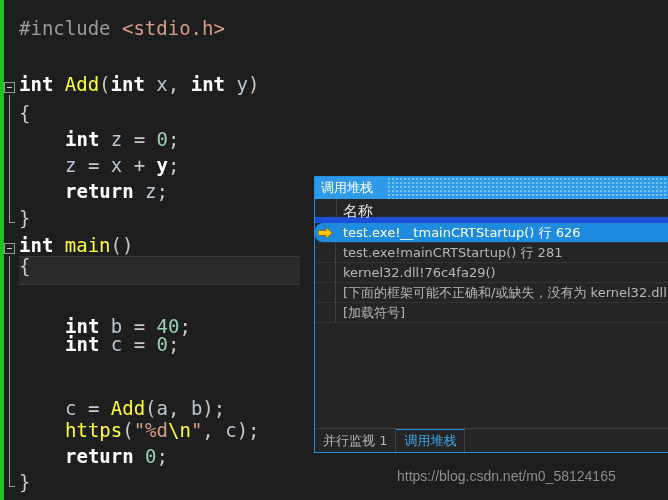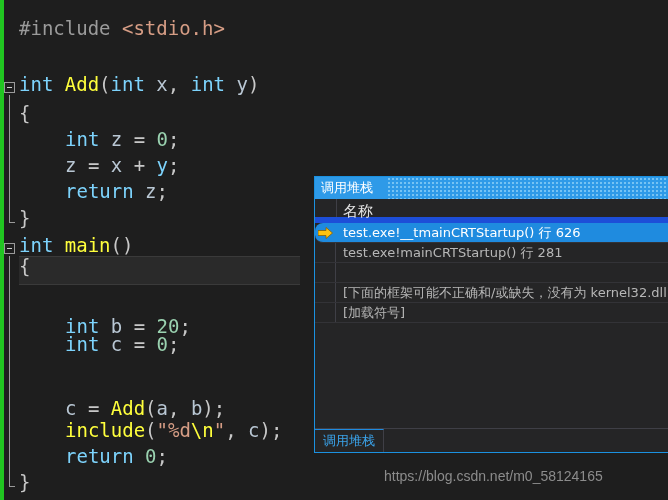--- a/index.html
+++ b/index.html
@@ -80,21 +80,21 @@
     height: 29px;
     background: #2a2a2a;
     border-top: 1px solid #3a3a3a;
     border-bottom: 1px solid #3a3a3a;
     box-sizing: border-box;
   }
 
   
   .t-pp      { color: #9b9b9b; }   
   .t-inc     { color: #d69d85; }   
-  .t-kw      { color: #7dd3fc; }   
+  .t-kw      { color: #ffffff; font-weight: bold; }   
   .t-fn      { color: #ffff3c; }   
   .t-id      { color: #b9c7d4; }   
   .t-num     { color: #9ad2b0; }   
   .t-punct   { color: #c8c8c8; }   
   .t-str     { color: #d69d85; }   
   .t-esc     { color: #ffff3c; }   
 
   
   #callstack {
     position: absolute;
@@ -211,21 +211,21 @@
   }
   .cs-tab.selected {
     color: #3aa3ea;
     border-top: 1px solid #1f8bdf;
     background: #252526;
   }
 
   
   #watermark {
     position: absolute;
-    left: 384px;
+    left: 397px;
     top: 468px;
     font-size: 14px;
     color: #8c8c8c;
     font-family: "Liberation Sans", sans-serif;
     white-space: nowrap;
   }
 </style>
 </head>
 <body>
 
@@ -245,24 +245,24 @@
     <div class="code-layer" id="code-layer">
         <div class="cline" style="top: 14px; padding-left: 0px;"><span class="t-pp">#include </span><span class="t-inc">&lt;stdio.h&gt;</span></div>
         <div class="cline" style="top: 70px; padding-left: 0px;"><span class="t-kw">int</span><span class="t-punct"> </span><span class="t-fn">Add</span><span class="t-punct">(</span><span class="t-kw">int</span><span class="t-punct"> </span><span class="t-id">x</span><span class="t-punct">, </span><span class="t-kw">int</span><span class="t-punct"> </span><span class="t-id">y</span><span class="t-punct">)</span></div>
         <div class="cline" style="top: 99px; padding-left: 0px;"><span class="t-punct">{</span></div>
         <div class="cline" style="top: 125px; padding-left: 46px;"><span class="t-kw">int</span><span class="t-punct"> </span><span class="t-id">z</span><span class="t-punct"> = </span><span class="t-num">0</span><span class="t-punct">;</span></div>
         <div class="cline" style="top: 151px; padding-left: 46px;"><span class="t-id">z</span><span class="t-punct"> = </span><span class="t-id">x</span><span class="t-punct"> + </span><span class="t-kw">y</span><span class="t-punct">;</span></div>
         <div class="cline" style="top: 177px; padding-left: 46px;"><span class="t-kw">return</span><span class="t-punct"> </span><span class="t-id">z</span><span class="t-punct">;</span></div>
         <div class="cline" style="top: 204px; padding-left: 0px;"><span class="t-punct">}</span></div>
         <div class="cline" style="top: 231px; padding-left: 0px;"><span class="t-kw">int</span><span class="t-punct"> </span><span class="t-fn">main</span><span class="t-punct">()</span></div>
         <div class="cline" style="top: 252px; padding-left: 0px;"><span class="t-punct">{</span></div>
-        <div class="cline" style="top: 312px; padding-left: 46px;"><span class="t-kw">int</span><span class="t-punct"> </span><span class="t-id">b</span><span class="t-punct"> = </span><span class="t-num">20</span><span class="t-punct">;</span></div>
+        <div class="cline" style="top: 312px; padding-left: 46px;"><span class="t-kw">int</span><span class="t-punct"> </span><span class="t-id">b</span><span class="t-punct"> = </span><span class="t-num">40</span><span class="t-punct">;</span></div>
         <div class="cline" style="top: 330px; padding-left: 46px;"><span class="t-kw">int</span><span class="t-punct"> </span><span class="t-id">c</span><span class="t-punct"> = </span><span class="t-num">0</span><span class="t-punct">;</span></div>
         <div class="cline" style="top: 394px; padding-left: 46px;"><span class="t-id">c</span><span class="t-punct"> = </span><span class="t-fn">Add</span><span class="t-punct">(</span><span class="t-id">a</span><span class="t-punct">, </span><span class="t-id">b</span><span class="t-punct">);</span></div>
-        <div class="cline" style="top: 416px; padding-left: 46px;"><span class="t-fn">include</span><span class="t-punct">(</span><span class="t-str">"%d</span><span class="t-esc">\n</span><span class="t-str">"</span><span class="t-punct">, </span><span class="t-id">c</span><span class="t-punct">);</span></div>
+        <div class="cline" style="top: 416px; padding-left: 46px;"><span class="t-fn">https</span><span class="t-punct">(</span><span class="t-str">"%d</span><span class="t-esc">\n</span><span class="t-str">"</span><span class="t-punct">, </span><span class="t-id">c</span><span class="t-punct">);</span></div>
         <div class="cline" style="top: 442px; padding-left: 46px;"><span class="t-kw">return</span><span class="t-punct"> </span><span class="t-num">0</span><span class="t-punct">;</span></div>
         <div class="cline" style="top: 468px; padding-left: 0px;"><span class="t-punct">}</span></div>
       </div>
   </div>
 
   <div id="callstack">
 
     <div id="cs-title">
       <span>调用堆栈</span>
       <span class="dots"></span>
@@ -281,32 +281,36 @@
             </svg>
           </div>
           <div class="txt">test.exe!__tmainCRTStartup() 行 626</div>
         </div>
         <div class="cs-row">
           <div class="ind"></div>
           <div class="txt">test.exe!mainCRTStartup() 行 281</div>
         </div>
         <div class="cs-row">
           <div class="ind"></div>
+          <div class="txt">kernel32.dll!76c4fa29()</div>
         </div>
         <div class="cs-row">
           <div class="ind"></div>
           <div class="txt">[下面的框架可能不正确和/或缺失，没有为 kernel32.dll 加载符号]</div>
         </div>
         <div class="cs-row">
           <div class="ind"></div>
           <div class="txt">[加载符号]</div>
         </div>
       </div>
 
     <div id="cs-tabs">
+        <div class="cs-tab">
+          <span>并行监视 1</span>
+        </div>
         <div class="cs-tab selected">
           <span>调用堆栈</span>
         </div>
       </div>
   </div>
 
   <div id="watermark">https://blog.csdn.net/m0_58124165</div>
 
 </div>
 

